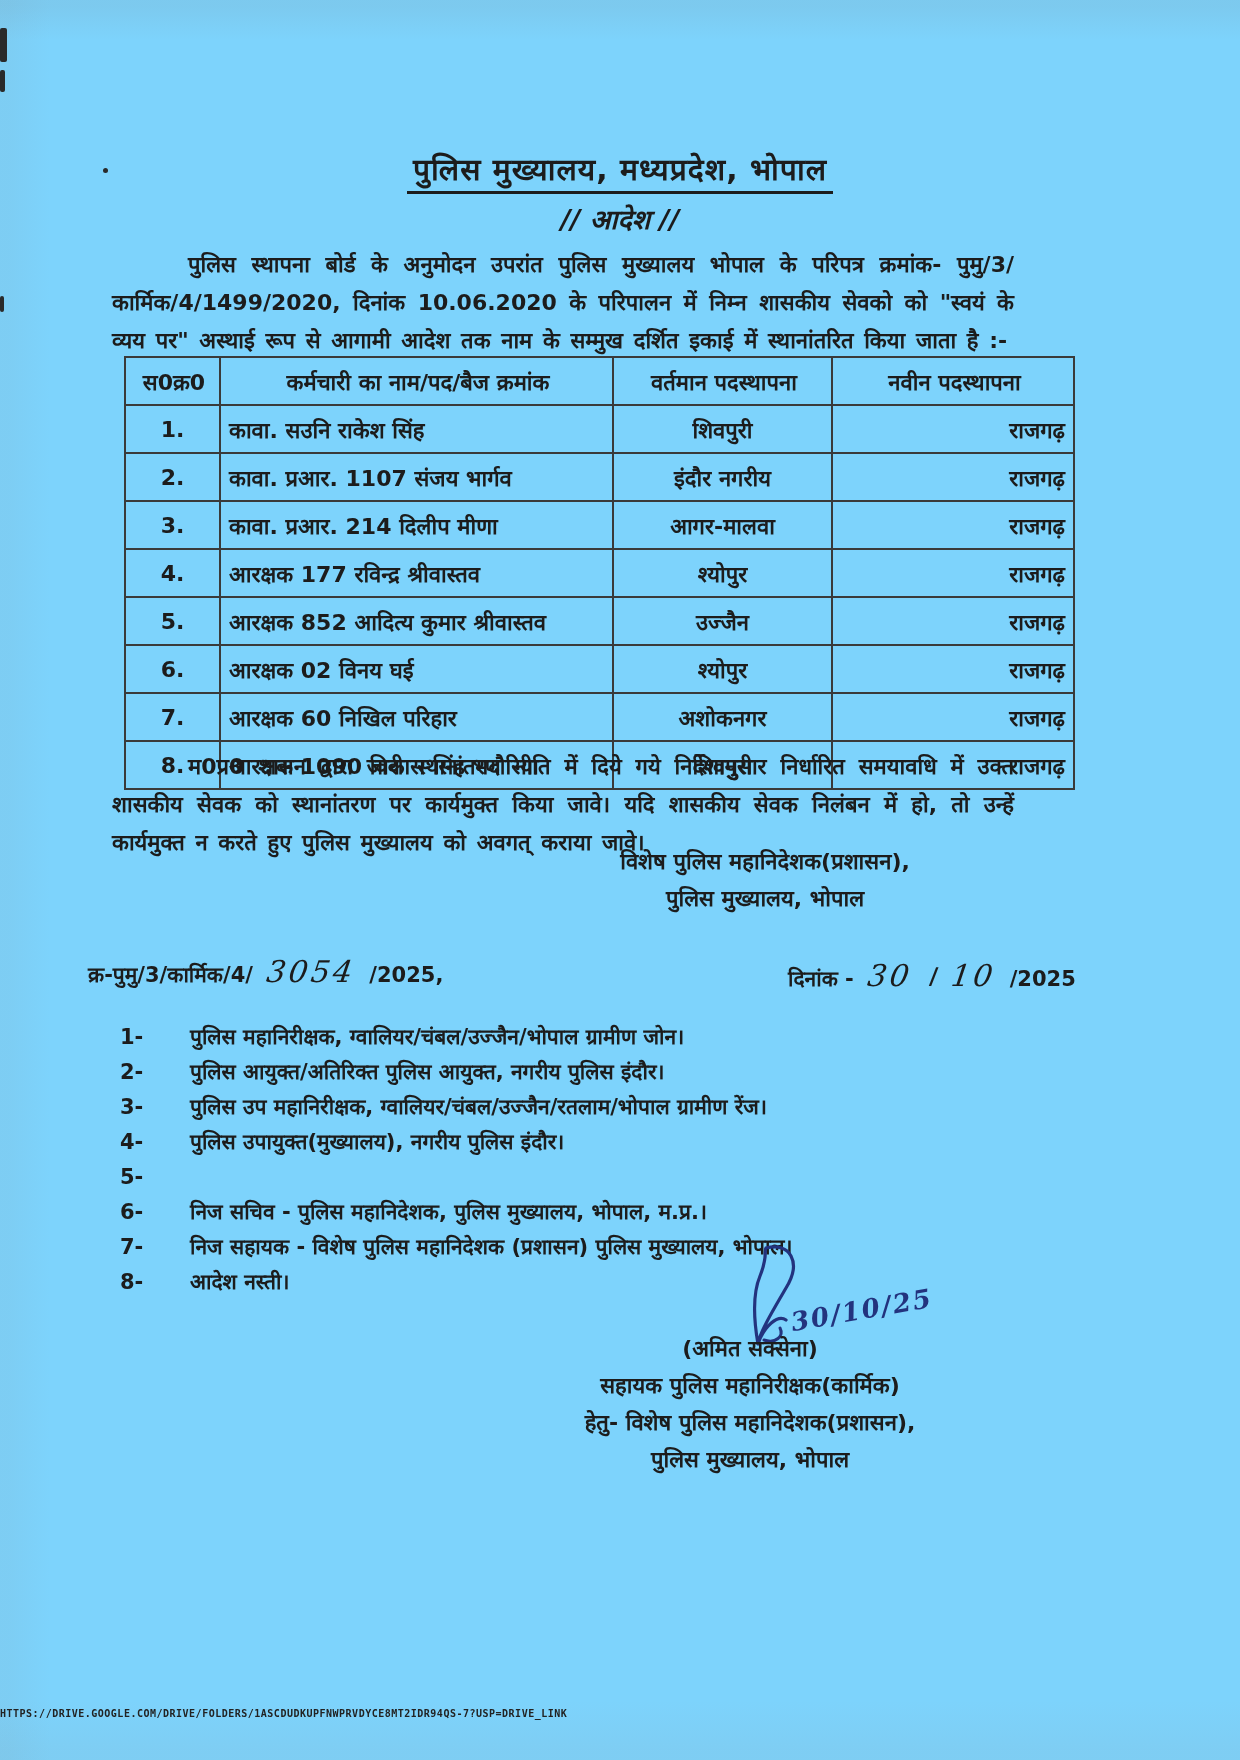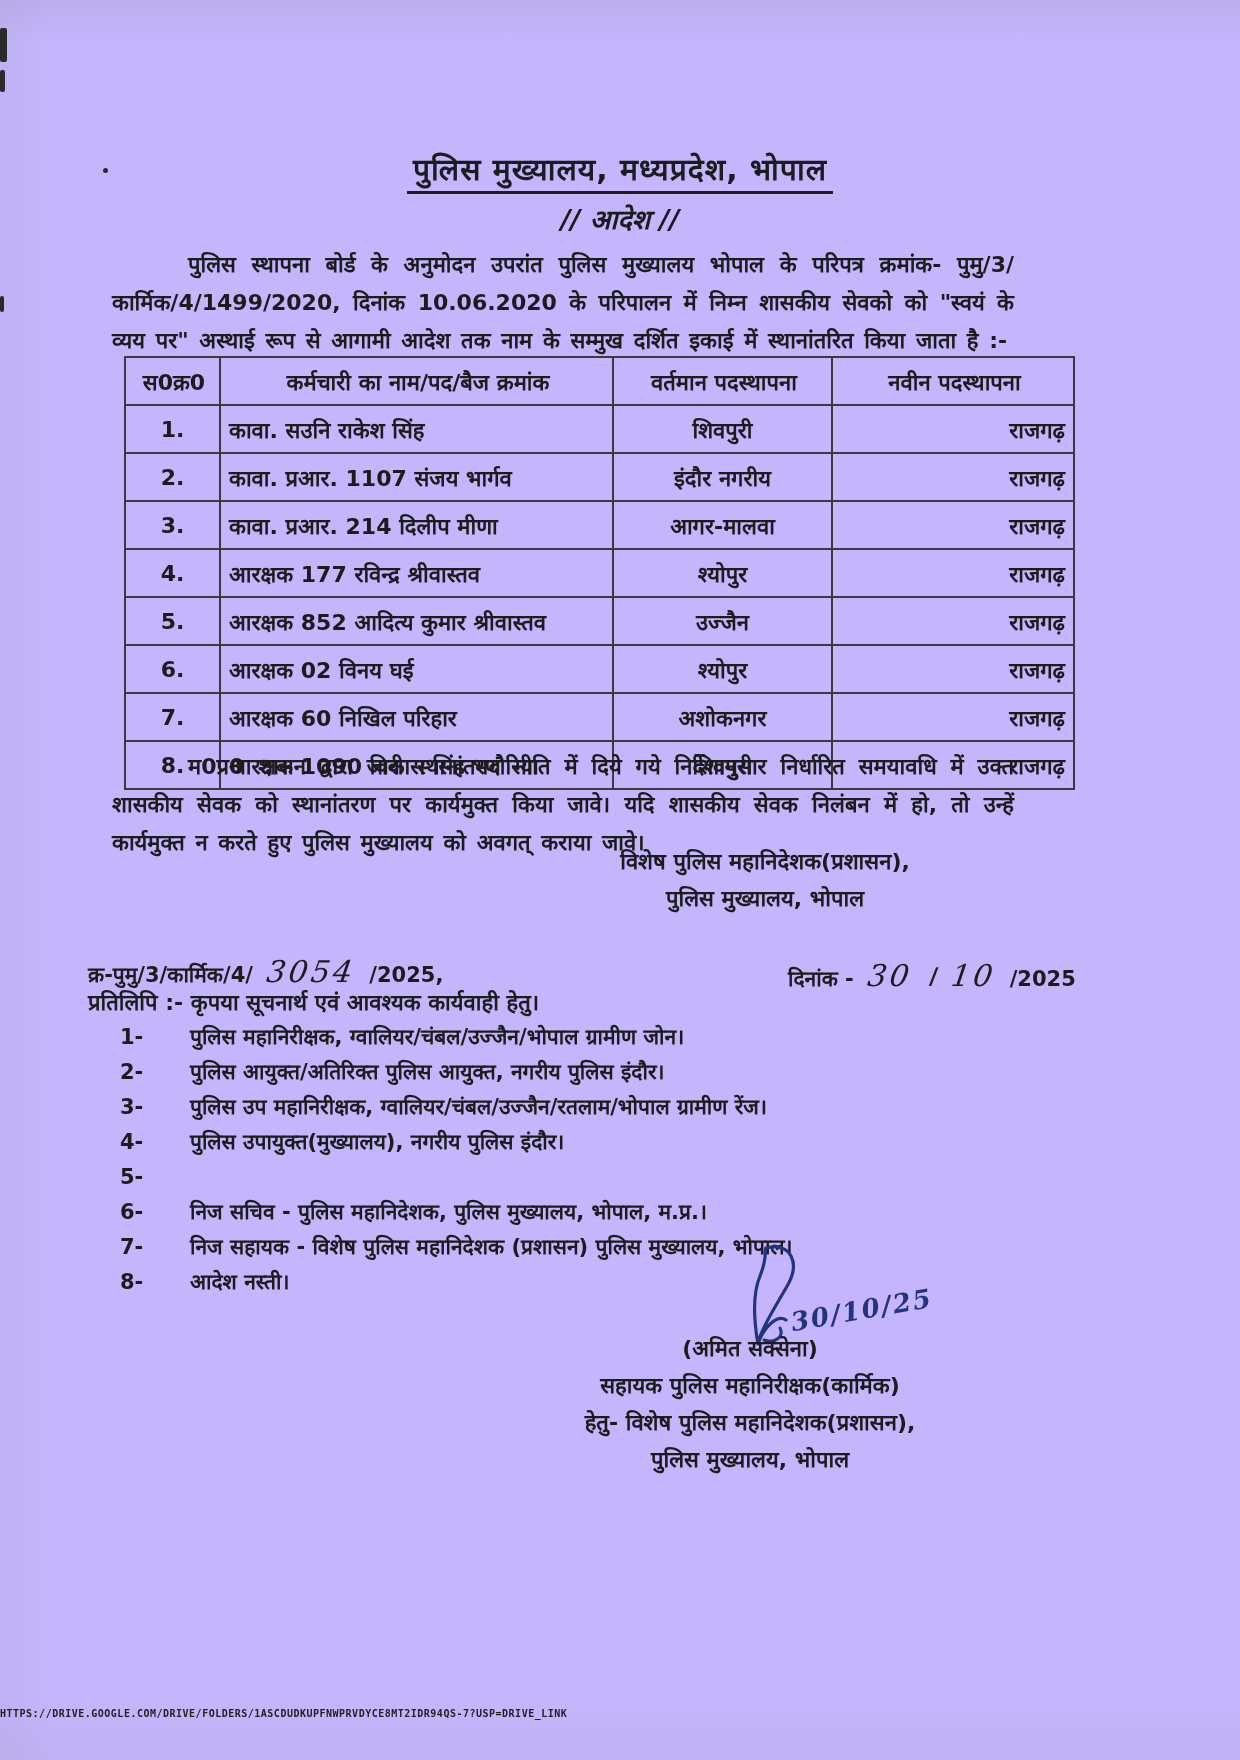--- a/index.html
+++ b/index.html
@@ -6,21 +6,21 @@
   body{
     width:1240px;height:1760px;
     background:#f6f6f4;
     font-family:"DejaVu Sans","Liberation Sans",sans-serif;
     color:#1c1c1c;
     position:relative;
     overflow:hidden;
   }
   .page{
     position:absolute;inset:0;
-    background:#c4b5fd;
+    background:#7dd3fc;
   }
   
   .page::before{
     content:"";position:absolute;inset:0;pointer-events:none;
     background:
       linear-gradient(180deg, rgba(120,120,120,.10) 0 6px, rgba(0,0,0,0) 40px),
       linear-gradient(0deg, rgba(140,140,140,.08) 0 10px, rgba(0,0,0,0) 60px),
       linear-gradient(90deg, rgba(130,130,130,.07) 0 8px, rgba(0,0,0,0) 50px);
   }
   .artifact{position:absolute;background:#2a2a2a;border-radius:2px;}
@@ -196,21 +196,20 @@
 
   <div class="ref-row">
     <div class="ref-left">
       <span>क्र-पुमु/3/कार्मिक/4/</span><span class="hand">3054</span><span>/2025,</span>
     </div>
     <div class="ref-date">
       <span>दिनांक -</span><span class="hand">30 । 10</span><span>/2025</span>
     </div>
   </div>
 
-  <div class="copies-heading">प्रतिलिपि :- कृपया सूचनार्थ एवं आवश्यक कार्यवाही हेतु।</div>
 
   <div class="copies-list">
     <div class="copy-item">
       <span class="copy-num">1-</span>
       <span>पुलिस महानिरीक्षक, ग्वालियर/चंबल/उज्जैन/भोपाल ग्रामीण जोन।</span>
     </div>
     <div class="copy-item">
       <span class="copy-num">2-</span>
       <span>पुलिस आयुक्त/अतिरिक्त पुलिस आयुक्त, नगरीय पुलिस इंदौर।</span>
     </div>

